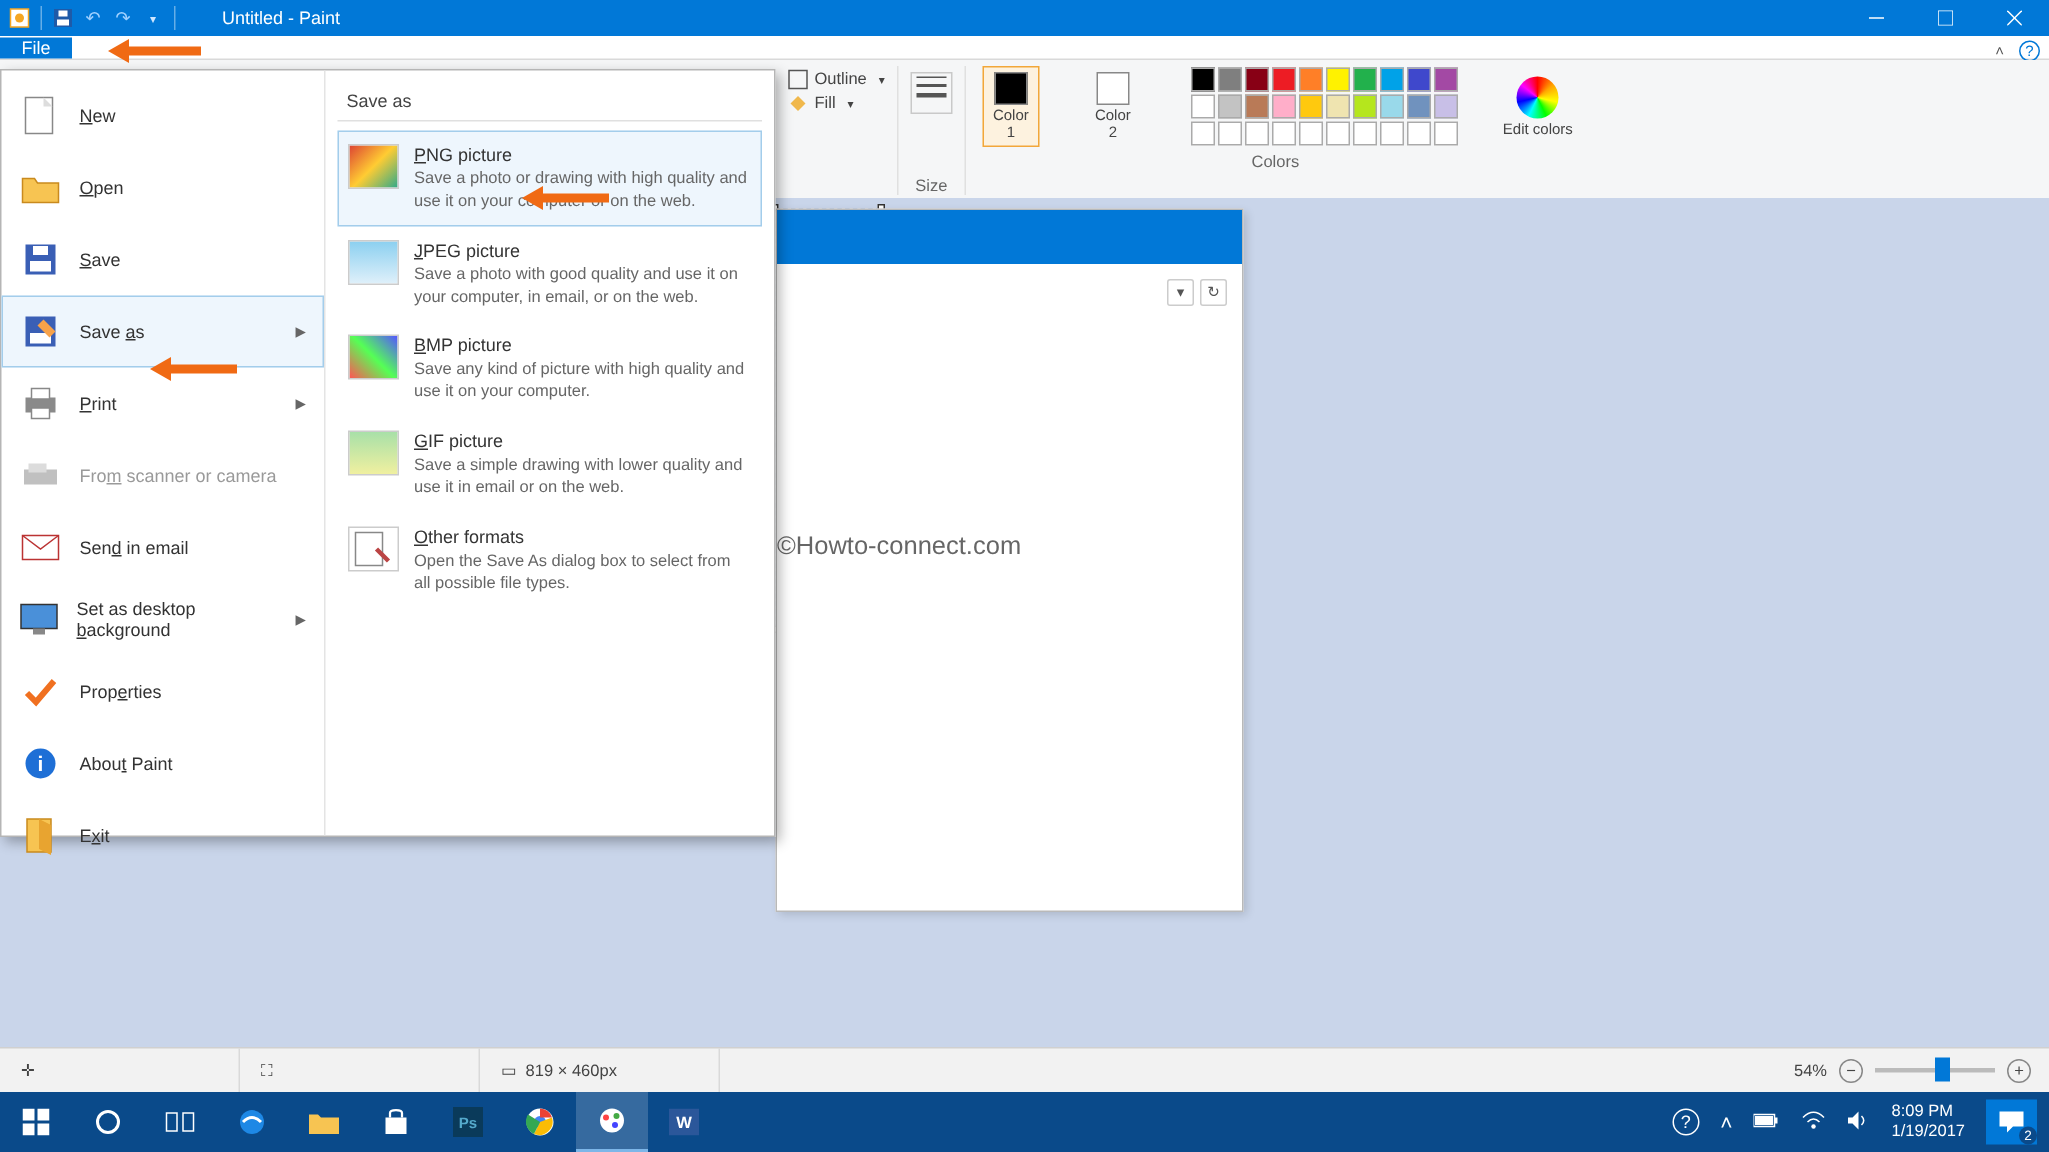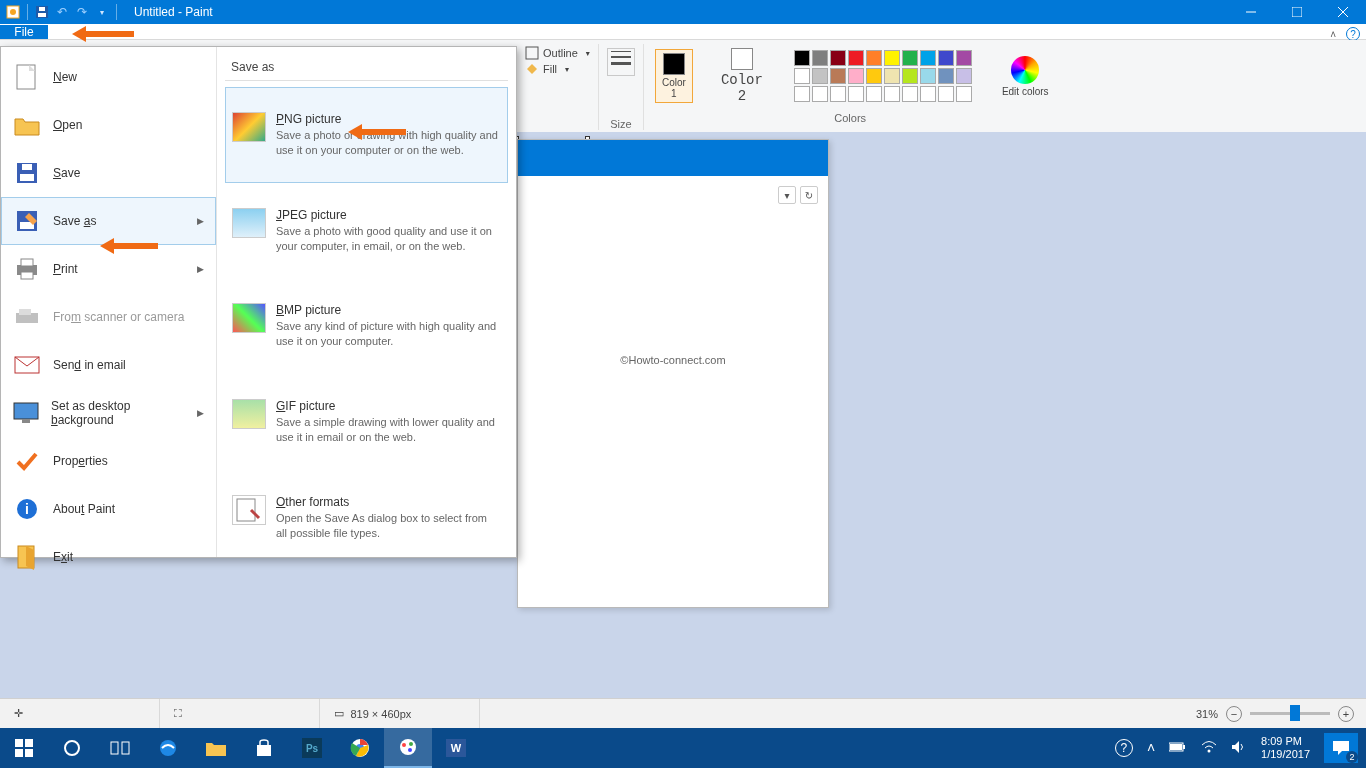--- a/index.html
+++ b/index.html
@@ -3,21 +3,21 @@
 <meta charset="utf-8">
 <style>
 * { margin:0; padding:0; box-sizing:border-box; font-family:"Segoe UI",Tahoma,sans-serif; }
 html,body { width:1366px; height:768px; overflow:hidden; background:#c9d5ea; }
 
 
 .titlebar { height:24px; background:#0178d7; color:#fff; display:flex; align-items:center; font-size:12px; position:relative; }
 .titlebar .qat { display:flex; align-items:center; gap:2px; padding-left:4px; }
 .titlebar .qat .qicon { width:18px; height:18px; display:flex; align-items:center; justify-content:center; font-size:12px; }
 .titlebar .sep { width:1px; height:16px; background:rgba(255,255,255,0.4); margin:0 3px; }
-.titlebar .title { margin-left:14px; }
+.titlebar .title { margin-left:28px; }
 .winbtns { position:absolute; right:0; top:0; display:flex; }
 .winbtn { width:46px; height:24px; display:flex; align-items:center; justify-content:center; color:#fff; }
 .winbtn svg { width:10px; height:10px; stroke:#fff; stroke-width:1; fill:none; }
 
 
 .tabbar { height:16px; background:#fff; display:flex; align-items:center; border-bottom:1px solid #d9d9d9; }
 .filetab { width:48px; background:#0178d7; color:#fff; font-size:12px; display:flex; align-items:center; justify-content:center; }
 
 
 .ribbon { height:92px; background:#f5f6f7; position:relative; display:flex; }
@@ -42,34 +42,34 @@
 
 .backstage { position:absolute; left:0; top:46px; width:517px; height:512px; background:#fff; border:1px solid #b5b5b5; box-shadow:3px 3px 8px rgba(0,0,0,0.3); display:flex; z-index:50; }
 .bs-left { width:216px; border-right:1px solid #e4e4e4; padding:6px 0; }
 .bs-item { display:flex; align-items:center; gap:12px; padding:10px 12px; font-size:12px; color:#333; position:relative; }
 .bs-item.hover { background:#eef6fd; border:1px solid #a3cdeb; padding:9px 11px; }
 .bs-item .bicon { width:28px; height:28px; display:flex; align-items:center; justify-content:center; }
 .bs-item .arrow { margin-left:auto; font-size:9px; color:#666; }
 .bs-item.disabled{color:#9a9a9a;}
 .bs-right { flex:1; padding:10px 8px 10px 8px; }
 .bs-right .hdr { font-size:12px; color:#444; padding:3px 6px 6px; border-bottom:1px solid #e0e0e0; margin-bottom:6px; }
-.sa-item { display:flex; gap:10px; padding:24px 6px; font-size:11px; color:#333; border:1px solid transparent; }
+.sa-item { display:flex; gap:10px; padding:8px 6px; font-size:11px; color:#333; border:1px solid transparent; }
 .sa-item.hover { border-color:#a3cdeb; background:#eef6fd; }
 .sa-item .sicon { width:34px; height:30px; flex-shrink:0; border:1px solid #ccc; background:#fff; }
 .sa-item .t { font-size:12px; }
 .sa-item .d { color:#666; margin-top:2px; line-height:1.35; }
 
 
 .workarea { position:absolute; left:0; top:138px; right:0; bottom:70px; background:#c9d5ea; }
 .docpanel { position:absolute; left:517px; top:139px; width:312px; background:#fff; border:1px solid #b9b9b9; box-shadow:2px 2px 6px rgba(0,0,0,0.15); z-index:30; }
 .docpanel .sub1 { height:36px; background:#0178d7; }
 .docpanel .sub2 { padding:20px 10px 30px; font-size:11px; color:#333;}
 .docpanel .controls{display:flex;gap:4px;padding:10px;}
 .docpanel .ctl{border:1px solid #ccc;border-radius:2px;width:18px;height:18px;display:flex;align-items:center;justify-content:center;font-size:10px;color:#555;margin-left:auto;}
-.docpanel .watermark{color:#666;font-size:11px;text-align:center;padding:140px 0 20px;}
+.docpanel .watermark{color:#666;font-size:17px;padding:140px 0 20px;}
 .sel-border{position:absolute;border:1px dashed #3a7bd5;}
 .handle{position:absolute;width:5px;height:5px;background:#fff;border:1px solid #333;}
 
 
 .arrow-ann { position:absolute; height:12px; display:flex; align-items:center; z-index:80; }
 .arrow-ann .shaft { height:6px; background:#f06a14; }
 .arrow-ann .head { width:0; height:0; border-top:8px solid transparent; border-bottom:8px solid transparent; border-right:14px solid #f06a14; }
 
 
 .statusbar { position:absolute; left:0; right:0; bottom:40px; height:30px; background:#f2f2f2; border-top:1px solid #d0d0d0; display:flex; align-items:center; font-size:11px; color:#444; }
@@ -174,21 +174,21 @@
       <div class="lbl">Size</div>
     </div>
     <div class="rsec" style="border-right:none;padding-right:0;">
       <div style="display:flex;align-items:center;gap:24px;">
         <div class="colorbtn active">
             <div class="sw" style="background:#000;"></div>
             <span style="font-size:10px;text-align:center;">Color 1</span>
           </div>
         <div class="colorbtn">
             <div class="sw" style="background:#fff;"></div>
-            <span style="font-size:14px;text-align:center;font-family:Liberation Mono, monospace;">Color 2</span>
+            <span style="font-size:10px;text-align:center;">Color 2</span>
           </div>
         <div class="colorgrid" style="margin-left:6px;">
           <div class="colorrow" id="palrow1">
               <div class="csw" style="background: rgb(0, 0, 0);"></div>
               <div class="csw" style="background: rgb(127, 127, 127);"></div>
               <div class="csw" style="background: rgb(136, 0, 21);"></div>
               <div class="csw" style="background: rgb(237, 28, 36);"></div>
               <div class="csw" style="background: rgb(255, 127, 39);"></div>
               <div class="csw" style="background: rgb(255, 242, 0);"></div>
               <div class="csw" style="background: rgb(34, 177, 76);"></div>
@@ -418,21 +418,21 @@
     </div>
   <div class="cell wide">
       <span>⛶</span>
     </div>
   <div class="cell wide">
       <span>▭</span>
       <span>819 × 460px</span>
     </div>
   <div class="cell" style="flex:1;border-right:none;"></div>
   <div class="zoomgrp">
-    <span>31%</span>
+    <span>54%</span>
     <div class="zbtn">−</div>
     <div class="zslider">
         <div class="thumb"></div>
       </div>
     <div class="zbtn">+</div>
   </div>
 </div>
 
 <div class="taskbar">
   <div class="tb">

